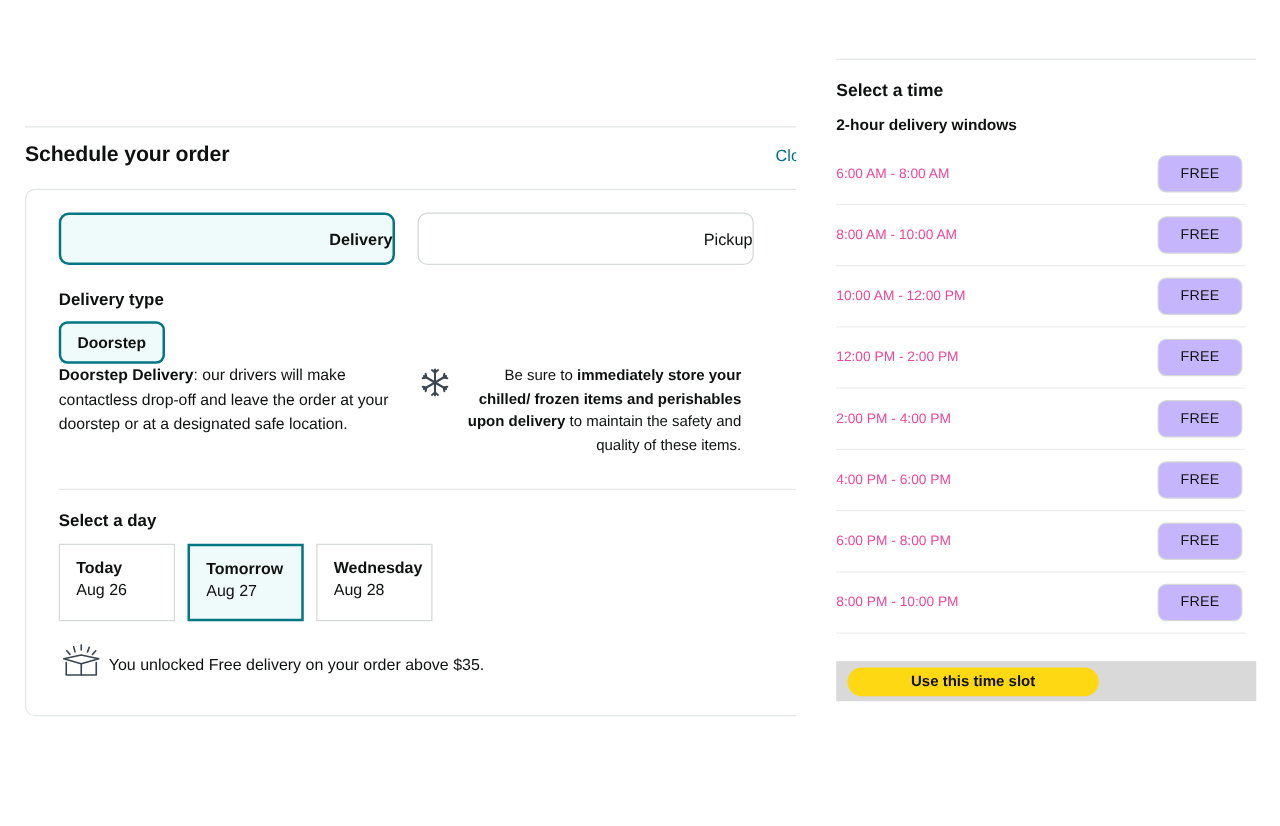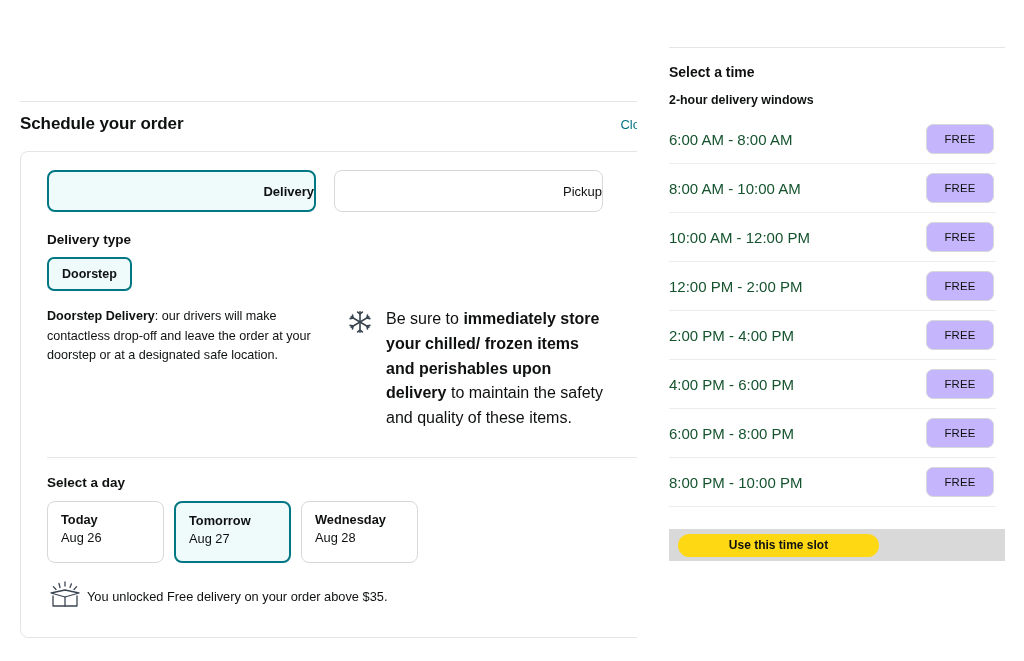--- a/index.html
+++ b/index.html
@@ -113,37 +113,37 @@
     border-radius: 7px;
     background: #effbfb;
     font-size: 12.5px;
     font-weight: bold;
     cursor: pointer;
   }
 
   
   .info-row {
     display: flex;
-    margin-top: 16px;
-    gap: 28px;
+    gap: 16px;
   }
   .info-left {
     width: 272px;
     font-size: 12.6px;
     line-height: 1.55;
     color: #0f1111;
   }
   .info-right {
     display: flex;
     gap: 13px;
     width: 258px;
   }
   .info-right .txt {
-    font-size: 16px;
+    font-size: 12px;
     line-height: 1.55;
+    text-align: right;
   }
   .snow-icon {
     flex: 0 0 auto;
     margin-top: 2px;
   }
   b { font-weight: bold; }
 
   .divider {
     height: 1px;
     background: #e7e7e7;
@@ -156,25 +156,25 @@
     font-size: 13.5px;
     font-weight: bold;
     margin-top: 17px;
   }
   .day-row {
     display: flex;
     gap: 10px;
     margin-top: 11px;
   }
   .day-card {
-    width: 117px;
+    width: 93px;
     height: 62px;
     box-sizing: border-box;
     border: 1px solid #d5d9d9;
-    border-radius: 8px;
+    border-radius: 0;
     background: #fff;
     padding: 10px 0 0 13px;
     cursor: pointer;
   }
   .day-card.selected {
     border: 2px solid #007782;
     background: #effbfb;
   }
   .day-name {
     font-size: 12.8px;
@@ -237,22 +237,22 @@
     display: flex;
     align-items: center;
     justify-content: space-between;
     border-bottom: 1px solid #ededed;
     width: 327px;
     box-sizing: border-box;
     padding-right: 2px;
   }
   .slot:first-child { border-top: 0; }
   .slot-time {
-    font-size: 15px;
-    color: #14532d;
+    font-size: 11px;
+    color: #ec4899;
     text-align: right;
   }
   .free-btn {
     width: 66px;
     height: 28px;
     border: 1px solid #d5d9d9;
     border-radius: 7px;
     background: #c4b5fd;
     display: flex;
     align-items: center;

